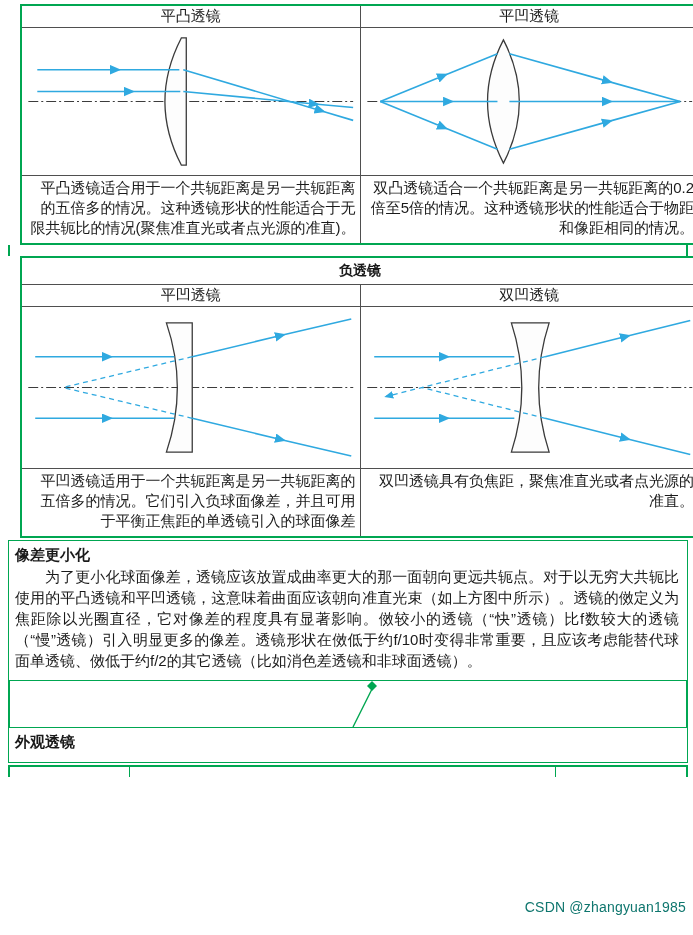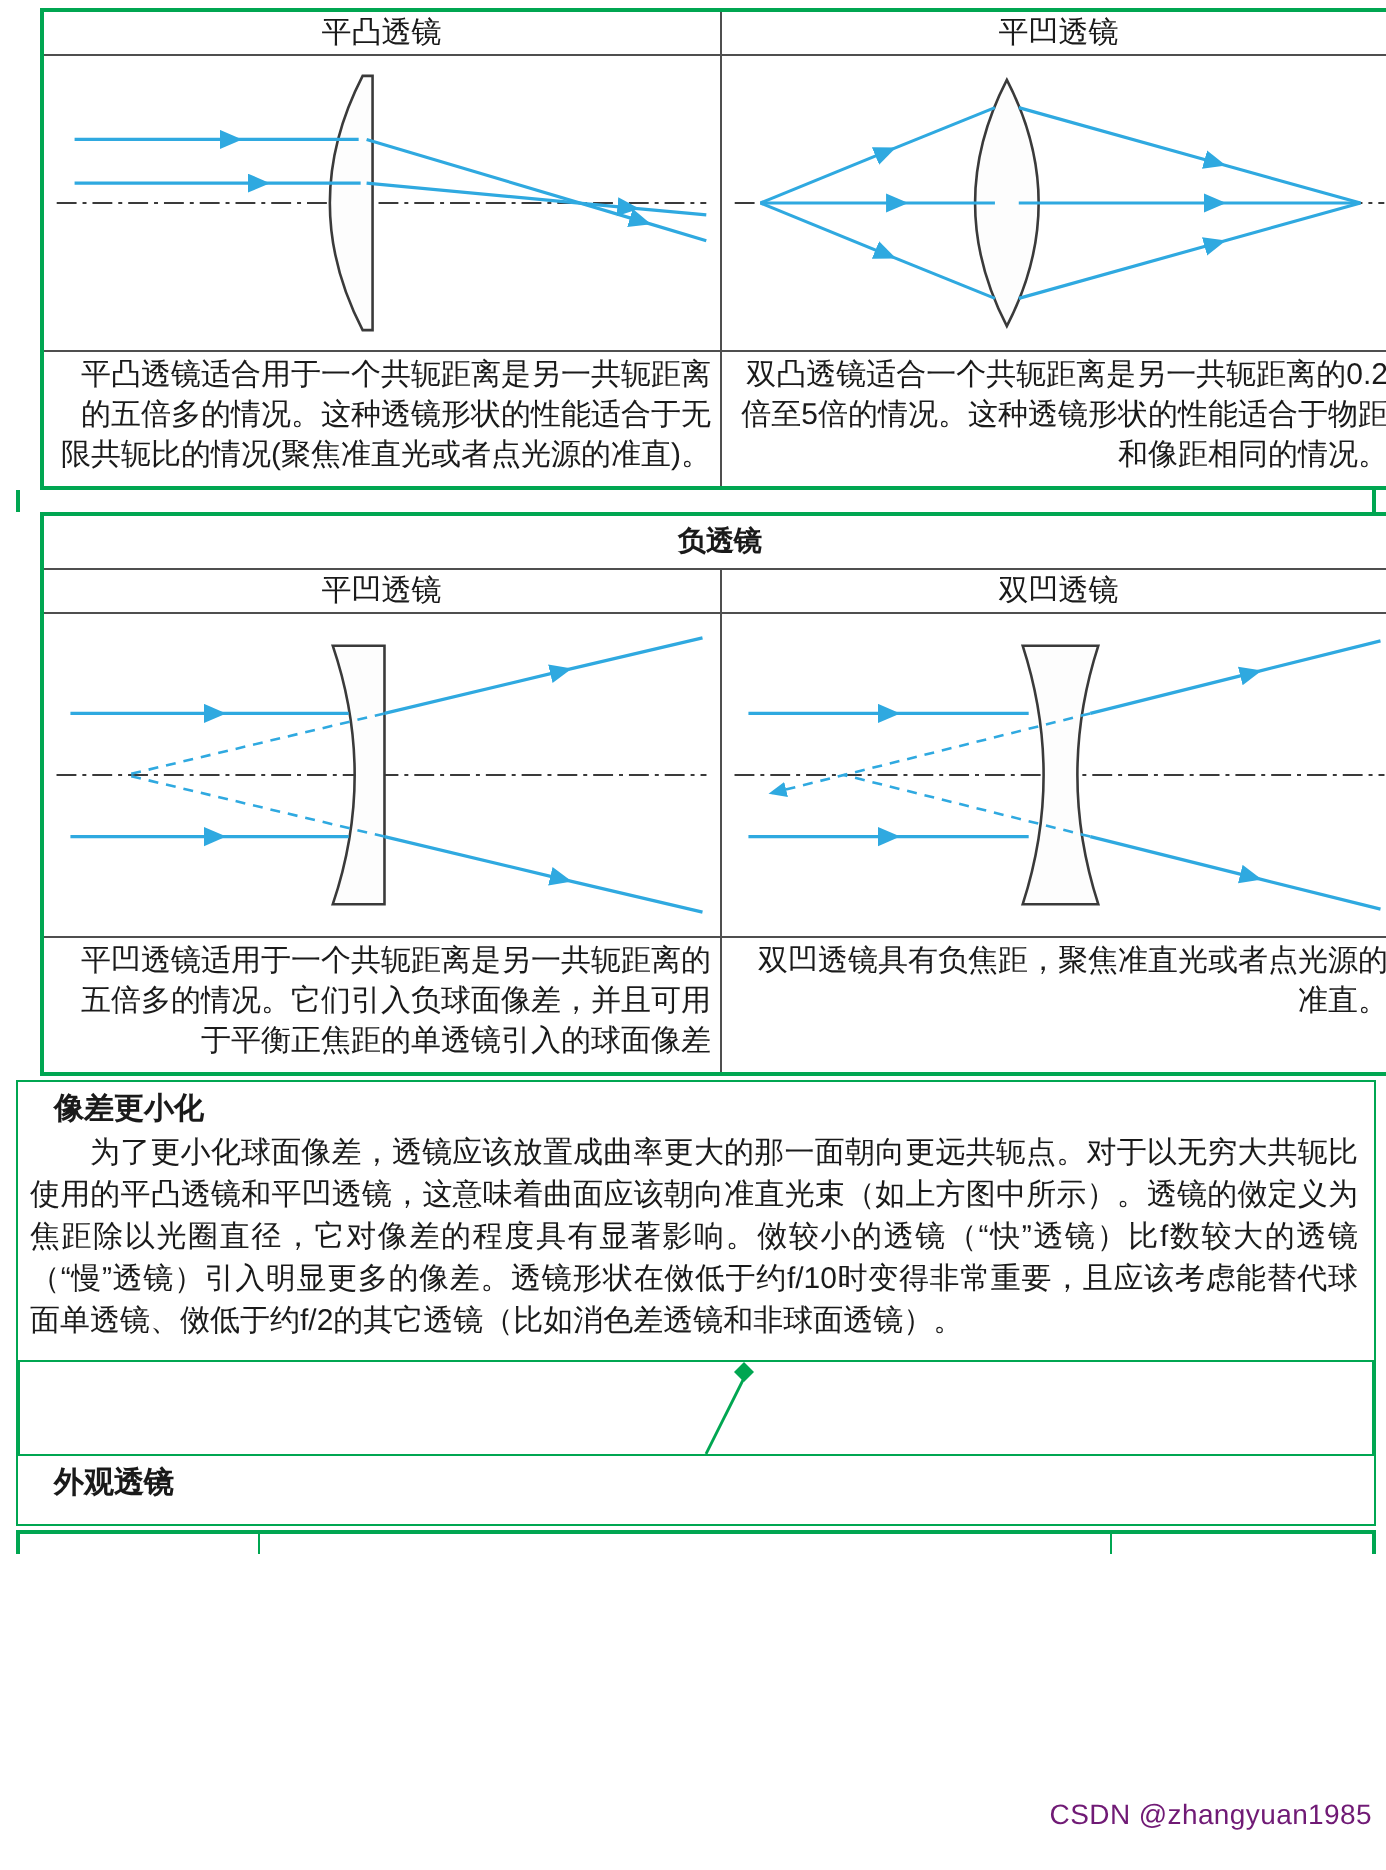--- a/index.html
+++ b/index.html
@@ -19,32 +19,32 @@
   table.green-frame{border:2px solid var(--green);}
   td,th{border:1px solid var(--dark);}
   .lens-title-cell{height:19px;text-align:center;font-size:15px;font-weight:400;padding:1px;}
   .diagram-cell{height:148px;padding:0;overflow:hidden;}
   .diagram-cell.tall{height:162px;}
   .diagram-cell svg{display:block;width:100%;height:100%;}
   .desc-cell{vertical-align:top;padding:2px 4px 5px 4px;font-size:15px;line-height:20px;text-align:right;}
   .neg-title-cell{text-align:center;font-weight:700;font-size:14px;padding:4px 0;}
   .spacer{height:11px;border-left:2px solid var(--green);border-right:2px solid var(--green);}
   .section-box{border:1px solid var(--green);padding:3px 8px 9px 6px;font-size:15px;line-height:21px;background:#fff;}
-  .section-box .box-title{font-weight:700;font-size:15px;margin:0 0 1px 12px;}
+  .section-box .box-title{font-weight:700;font-size:15px;margin:0 0 1px 0;}
   .section-box p{margin:0;text-align:justify;}
   .section-box p.indent{text-indent:2em;}
   .connector{height:46px;border-left:2px solid var(--green);border-right:2px solid var(--green);position:relative;}
   .connector svg{position:absolute;left:0;top:0;display:block;}
   .bottom-partial{height:12px;margin-top:2px;border:2px solid var(--green);border-bottom:none;display:flex;}
   .bottom-partial .bp-cell{height:100%;border-right:1px solid var(--green);}
   .bottom-partial .bp-cell.c1{width:120px;}
   .bottom-partial .bp-cell.c2{width:426px;}
   .bottom-partial .bp-cell.c3{flex:1;border-right:none;}
   .watermark{
-    position:absolute;right:7px;top:899px;font-size:14px;color:#701a75;
+    position:absolute;right:7px;top:899px;font-size:14px;color:#0f766e;
     letter-spacing:0.2px;white-space:nowrap;
   }
   .lens-shape{fill:#fdfdfd;stroke:#3a3a3a;stroke-width:1.3px;}
   .axis{stroke:#3a3a3a;stroke-width:1px;}
   .ray{stroke:var(--ray);stroke-width:1.6px;fill:none;}
   .vray{stroke:var(--ray);stroke-width:1.3px;fill:none;}
 </style>
 </head>
 <body>
 

